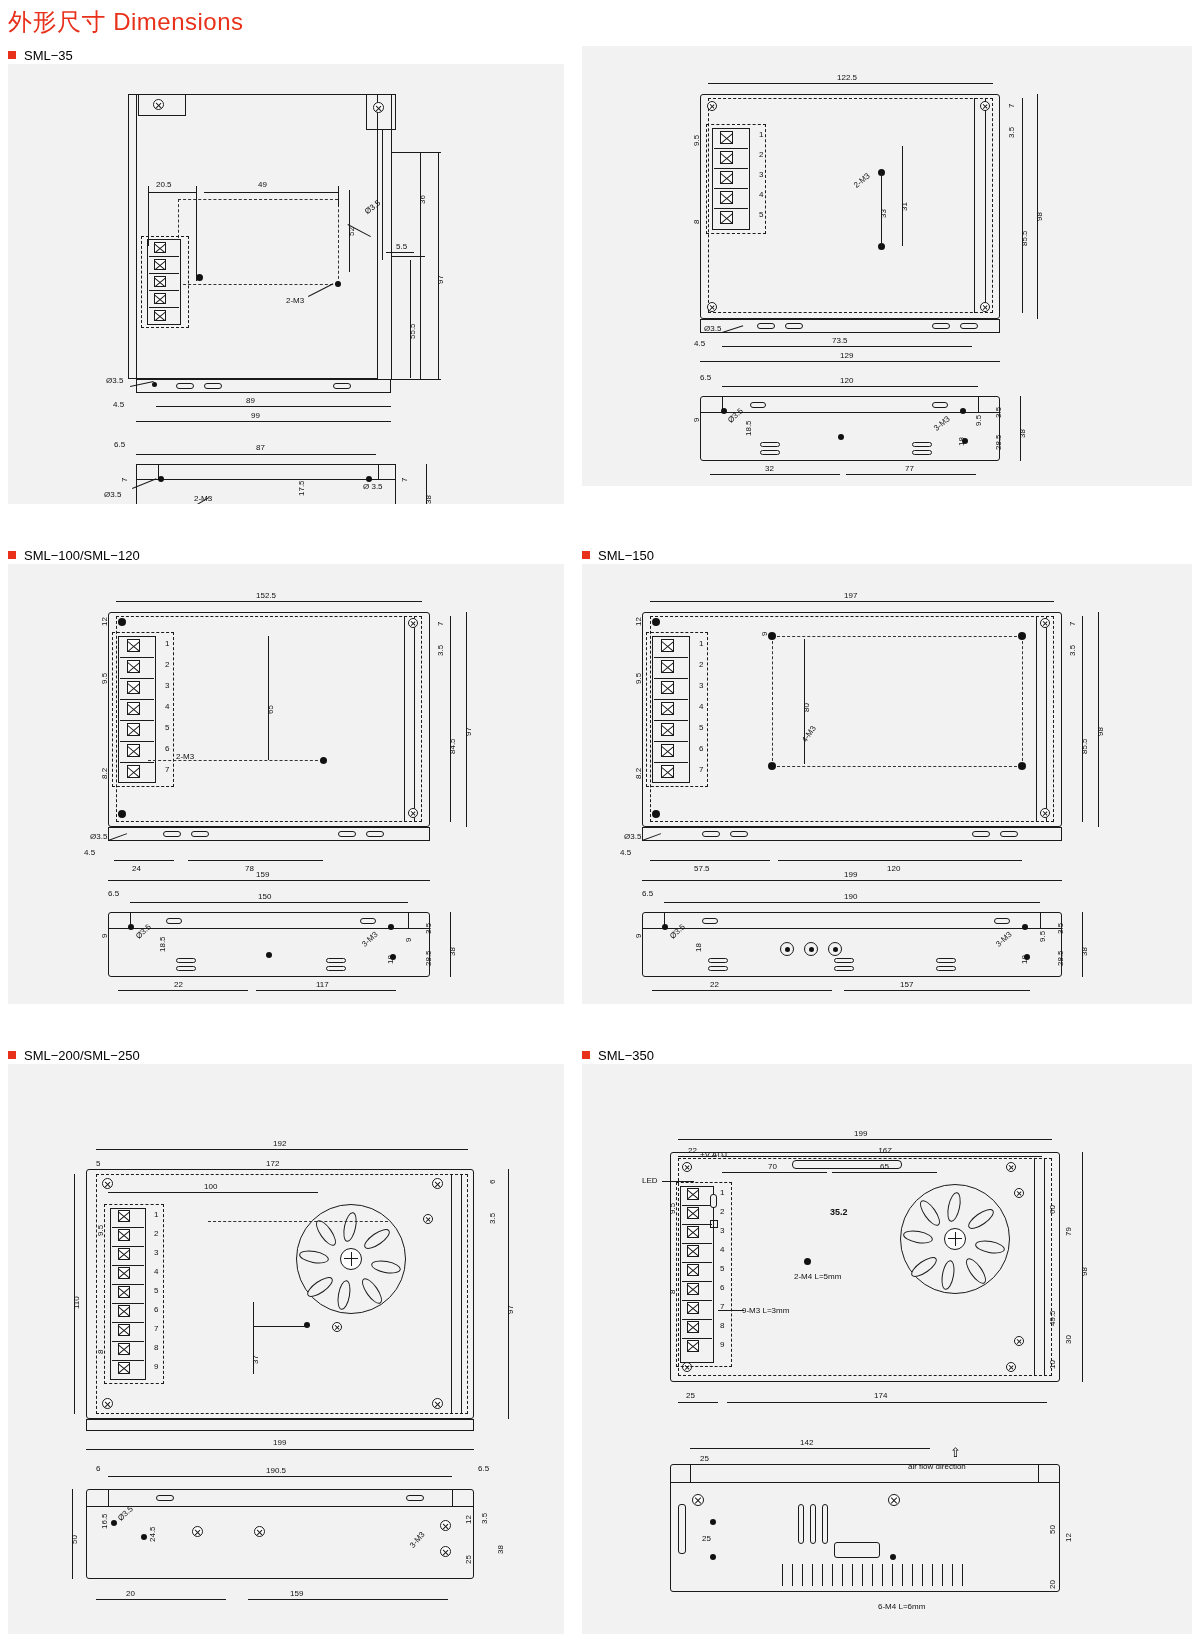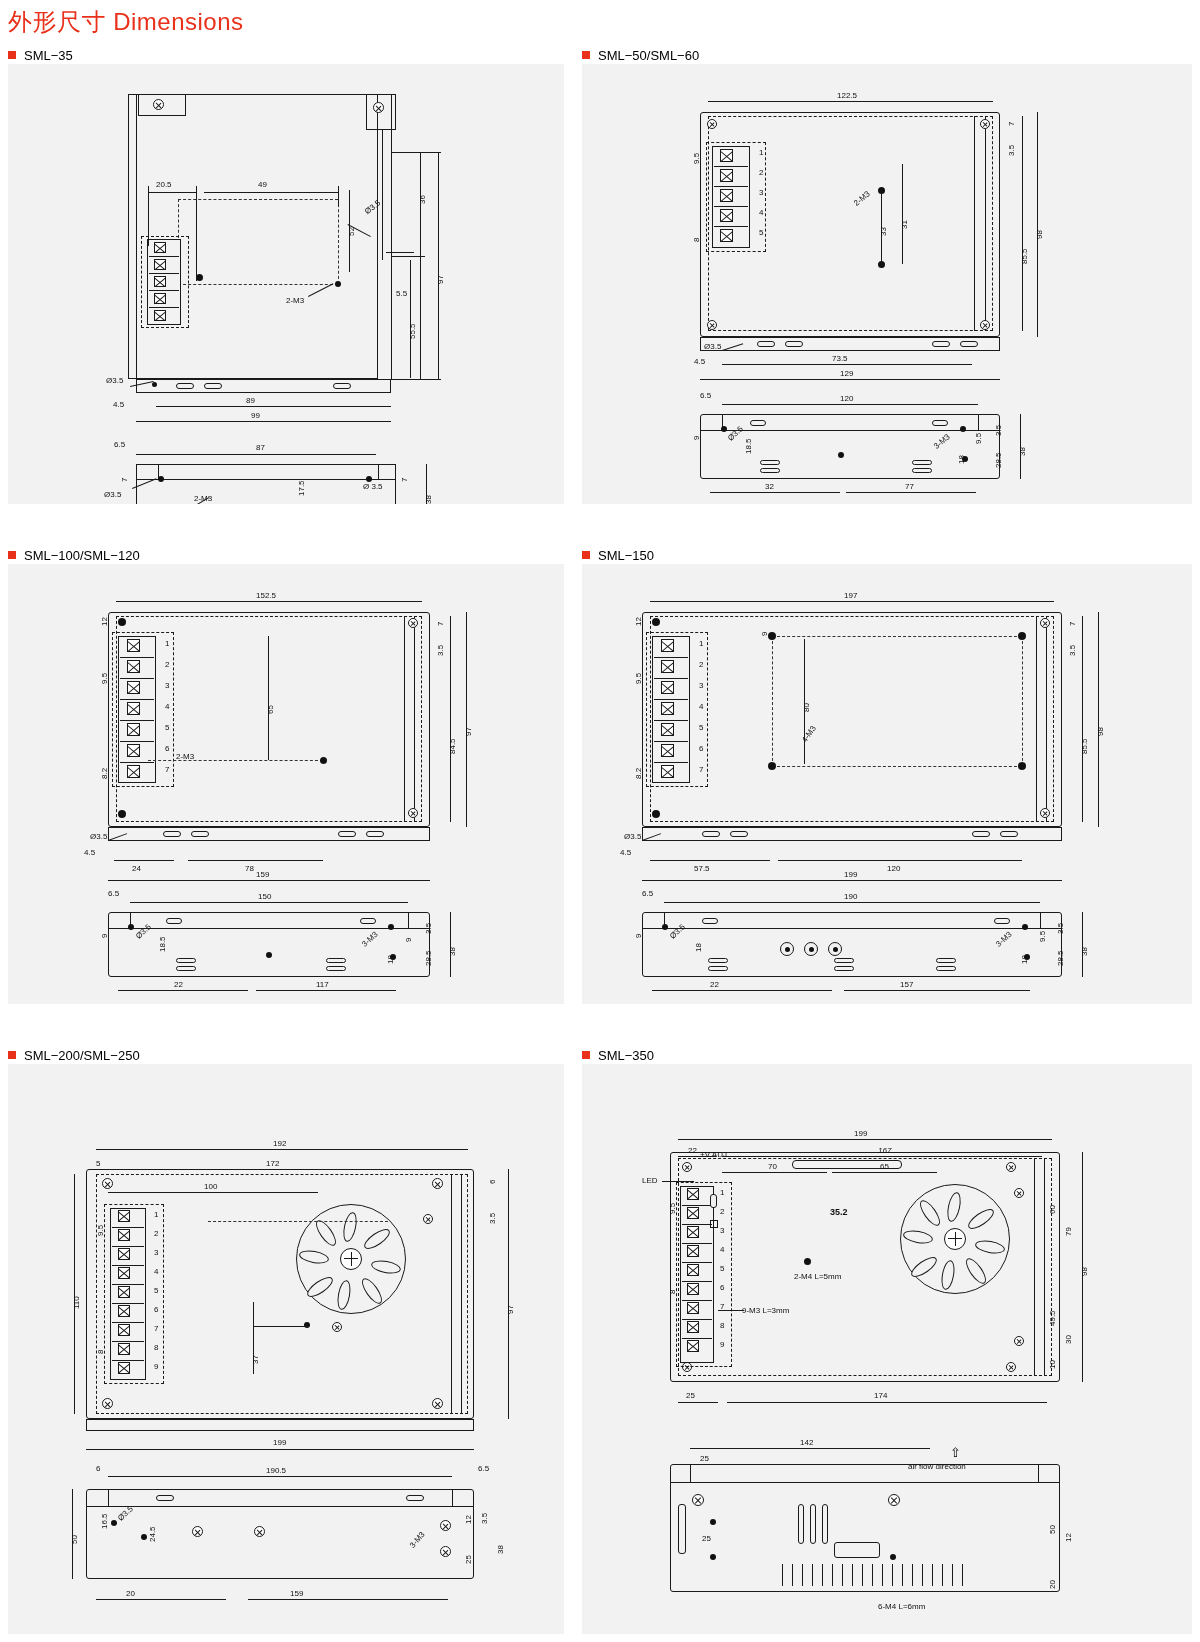--- a/index.html
+++ b/index.html
@@ -222,21 +222,21 @@
     <div class="ln h1" style="left:383px; top:192px; width:34px;"></div>
     <div class="ln h1" style="left:383px; top:315px; width:50px;"></div>
     <div class="lbl v" style="left:410px; top:140px;">36</div>
     <div class="lbl v" style="left:428px; top:220px;">97</div>
 
     <div class="ln v1" style="left:341px; top:126px; height:82px;"></div>
     <div class="lbl v" style="left:339px; top:172px;">52</div>
     <div class="lbl" style="left:355px; top:145px; transform:rotate(-38deg); transform-origin:0 0;">Ø3.5</div>
     <div class="ln" style="left:340px;top:160px;width:26px;height:1px;transform:rotate(28deg);transform-origin:0 0;"></div>
     <div class="ln h1" style="left:378px; top:188px; width:28px;"></div>
-    <div class="lbl" style="left:388px; top:178px;margin-top:47px;">5.5</div>
+    <div class="lbl" style="left:388px; top:178px;">5.5</div>
     <div class="ln v1" style="left:402px; top:196px; height:118px;"></div>
     <div class="lbl v" style="left:400px; top:275px;">55.5</div>
 
     <div class="lbl" style="left:278px; top:232px;">2-M3</div>
     <div class="ln" style="left:300px;top:232px;width:28px;height:1px;transform:rotate(-27deg);transform-origin:0 0;"></div>
 
     <div class="lbl" style="left:98px; top:312px;">Ø3.5</div>
     <div class="ln" style="left:122px;top:322px;width:24px;height:1px;transform:rotate(-12deg);transform-origin:0 0;"></div>
     <div class="lbl" style="left:105px; top:336px;">4.5</div>
     <div class="ln h1" style="left:148px; top:342px; width:235px;"></div>
@@ -264,24 +264,20 @@
 
     <div class="lbl" style="left:186px; top:430px;">2-M3</div>
     <div class="ln" style="left:182px;top:444px;width:22px;height:1px;transform:rotate(-30deg);transform-origin:0 0;"></div>
 
     <div class="ln v1" style="left:418px; top:400px; height:62px;"></div>
     <div class="lbl v" style="left:416px; top:440px;">38</div>
   </div>
 </div>
 
 <div class="panel" style="left:582px; top:46px; width:610px;">
-  <div class="panel-head">
-    <span class="bullet"></span>
-    <span>SML−50/SML−60</span>
-  </div>
   <div class="panel-body" style="width:610px; height:440px;">
 
     <div class="rect r3" style="left:118px; top:48px; width:300px; height:225px;"></div>
     <div class="rect dash" style="left:126px; top:52px; width:285px; height:215px;"></div>
     <div class="ln v1" style="left:392px; top:52px; height:215px;"></div>
     <div class="ln v1" style="left:403px; top:52px; height:215px;"></div>
     <div class="screw" style="left:125px; top:55px; width:10px; height:10px;"></div>
     <div class="screw" style="left:398px; top:55px; width:10px; height:10px;"></div>
     <div class="screw" style="left:125px; top:256px; width:10px; height:10px;"></div>
     <div class="screw" style="left:398px; top:256px; width:10px; height:10px;"></div>

